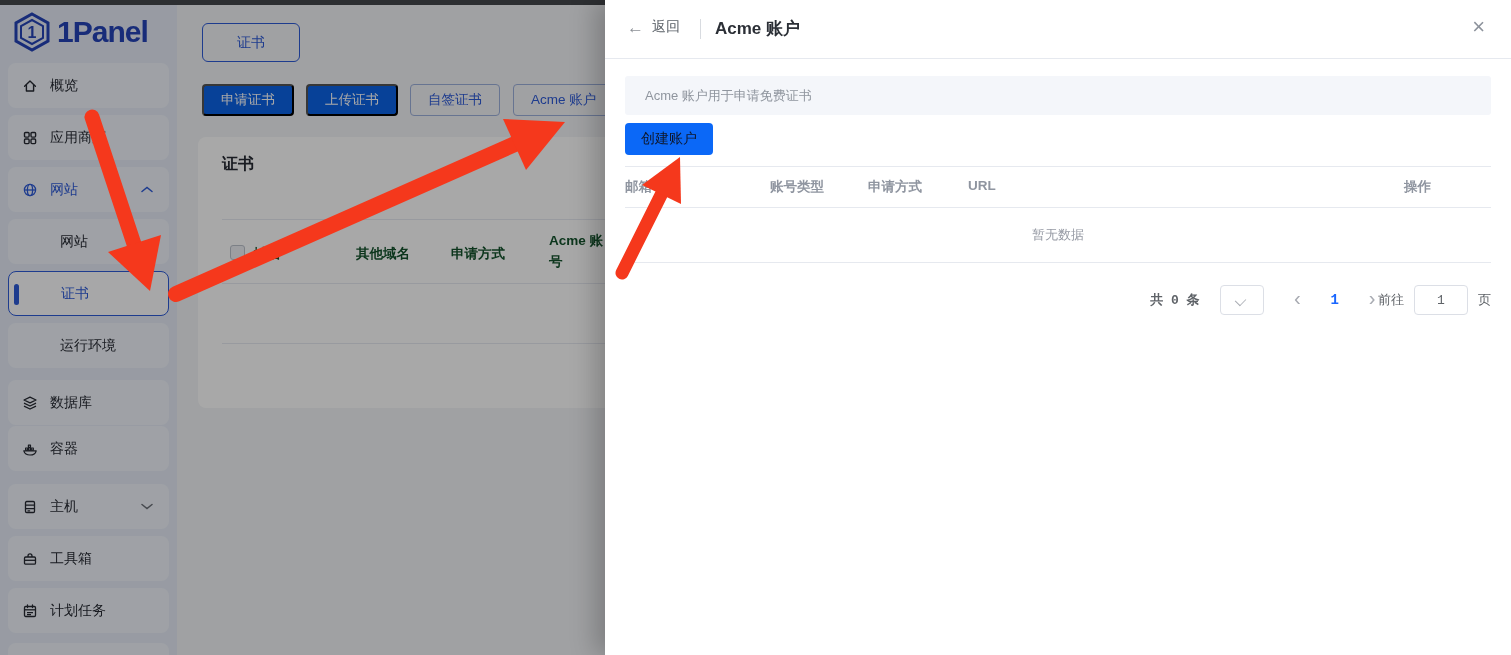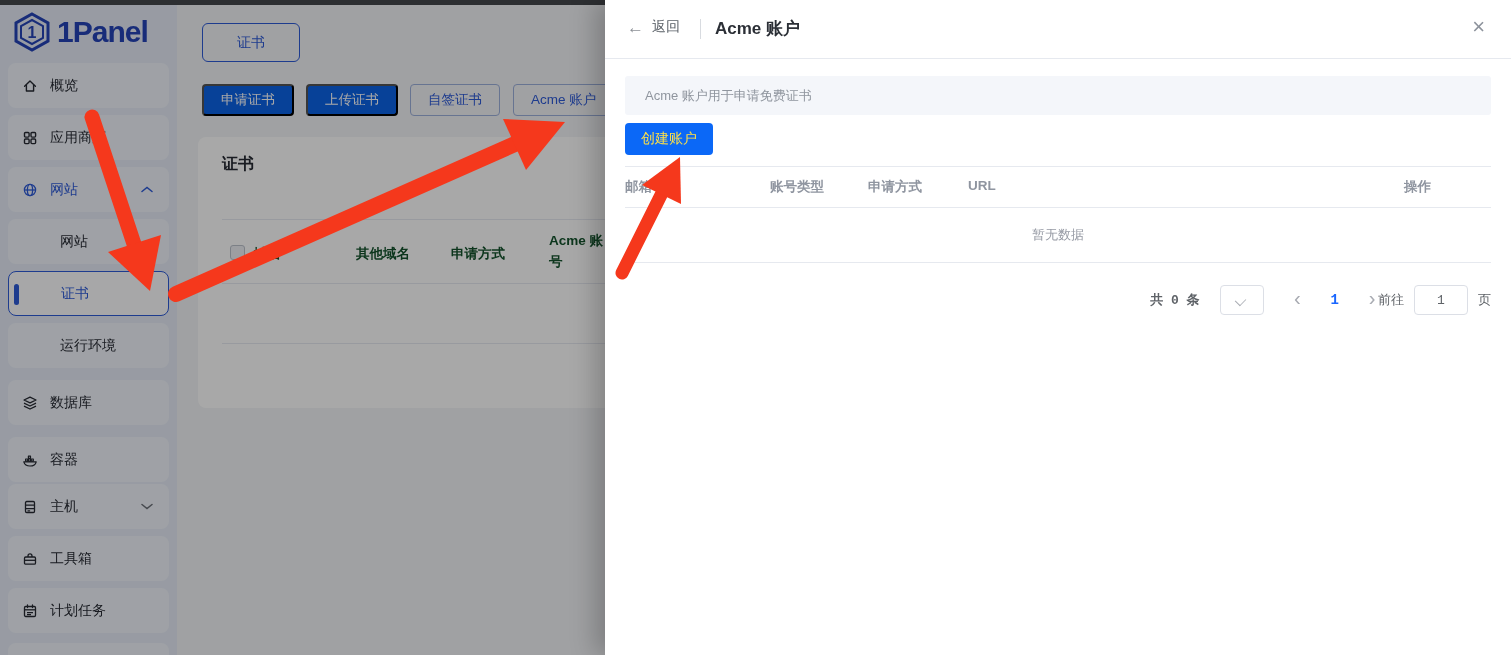--- a/index.html
+++ b/index.html
@@ -55,21 +55,21 @@
   .d-back { position:absolute; left:22px; top:18px; display:flex; align-items:center; gap:8px;
             color:#595f66; font-size:14px; cursor:pointer; }
   .d-back .arr { color:#8c9096; font-size:17px; line-height:1; }
   .d-vsep { position:absolute; left:95px; top:19px; width:1px; height:20px; background:#d8dbe0; }
   .d-title { position:absolute; left:110px; top:17px; font-size:17px; font-weight:bold; color:#2b2f36; }
   .d-close { position:absolute; right:26px; top:12px; font-size:22px; color:#8d939c; cursor:pointer; line-height:1.4; }
   .d-hr { position:absolute; left:0; width:100%; height:1px; background:#e6e9ef; }
   .info-bar { position:absolute; left:20px; right:20px; top:76px; height:39px; background:#f4f6fa; border-radius:3px;
               display:flex; align-items:center; padding-left:20px; color:#8f959e; font-size:13px; }
   .create-btn { position:absolute; left:20px; top:123px; width:88px; height:32px; border:none; border-radius:4px;
-                background:var(--primary-bright,#0b68f7); color:#fde047; font-size:14px; cursor:pointer;
+                background:var(--primary-bright,#0b68f7); color:#0f172a; font-size:14px; cursor:pointer;
                 font-family:inherit; }
   .d-th { position:absolute; top:178px; font-size:13.5px; color:#8f95a0; font-weight:bold; }
   .empty { position:absolute; left:20px; right:20px; top:226px; text-align:center; color:#9599a3; font-size:13px; }
   .paging { position:absolute; right:20px; top:285px; height:30px; display:flex; align-items:center;
             font-size:13px; color:#5f6368;font-family:Liberation Mono, monospace; }
   .pg-total { font-weight:bold; margin-right:20px; }
   .pg-select { width:44px; height:30px; border:1px solid #dcdfe6; border-radius:4px; position:relative;
                margin-right:28px; cursor:pointer; }
   .pg-select .cdown { position:absolute; left:15px; top:10px; width:9px; height:9px;
                       border-left:1.5px solid #a8abb2; border-bottom:1.5px solid #a8abb2;
@@ -163,21 +163,21 @@
         <span class="s-ic">
           <svg class="ic" viewBox="0 0 16 16" fill="none" stroke="currentColor" stroke-width="1.3" stroke-linejoin="round">
             <polygon points="8,2.2 14,5 8,7.8 2,5"></polygon>
               <path d="M2 8.2l6 2.8 6-2.8"></path>
               <path d="M2 11.2l6 2.8 6-2.8"></path>
           </svg>
         </span>
         <span class="s-lb">数据库</span>
       </div>
 
-      <div class="s-item" style="top:432px">
+      <div class="s-item" style="top:421px">
         <span class="s-ic">
           <svg class="ic" viewBox="0 0 16 16" fill="none" stroke="currentColor" stroke-width="1.2" stroke-linejoin="round">
             <path d="M1.8 9.8h12.4c-.6 2.8-2.8 4.2-6.2 4.2s-5.4-1.4-6.2-4.2z"></path>
             <rect x="3.6" y="7" width="2.1" height="2.1"></rect>
               <rect x="6.4" y="7" width="2.1" height="2.1"></rect>
             <rect x="9.2" y="7" width="2.1" height="2.1"></rect>
               <rect x="6.4" y="4.2" width="2.1" height="2.1"></rect>
           </svg>
         </span>
         <span class="s-lb">容器</span>

